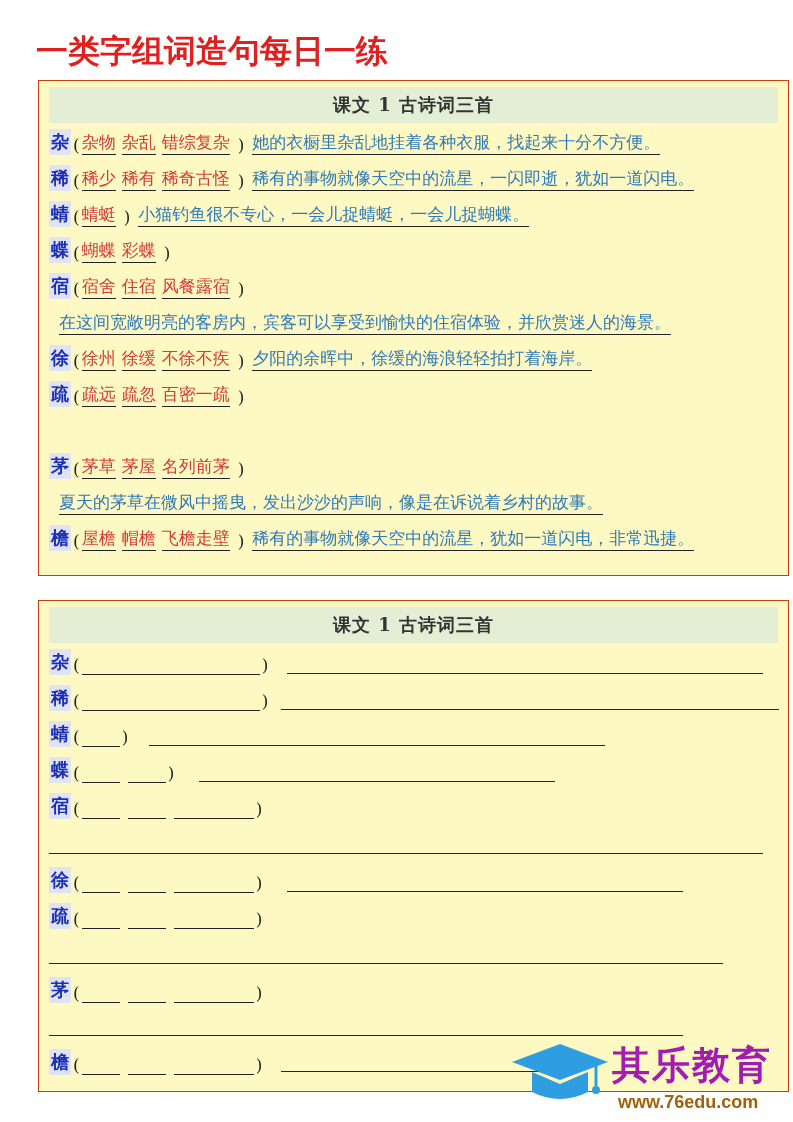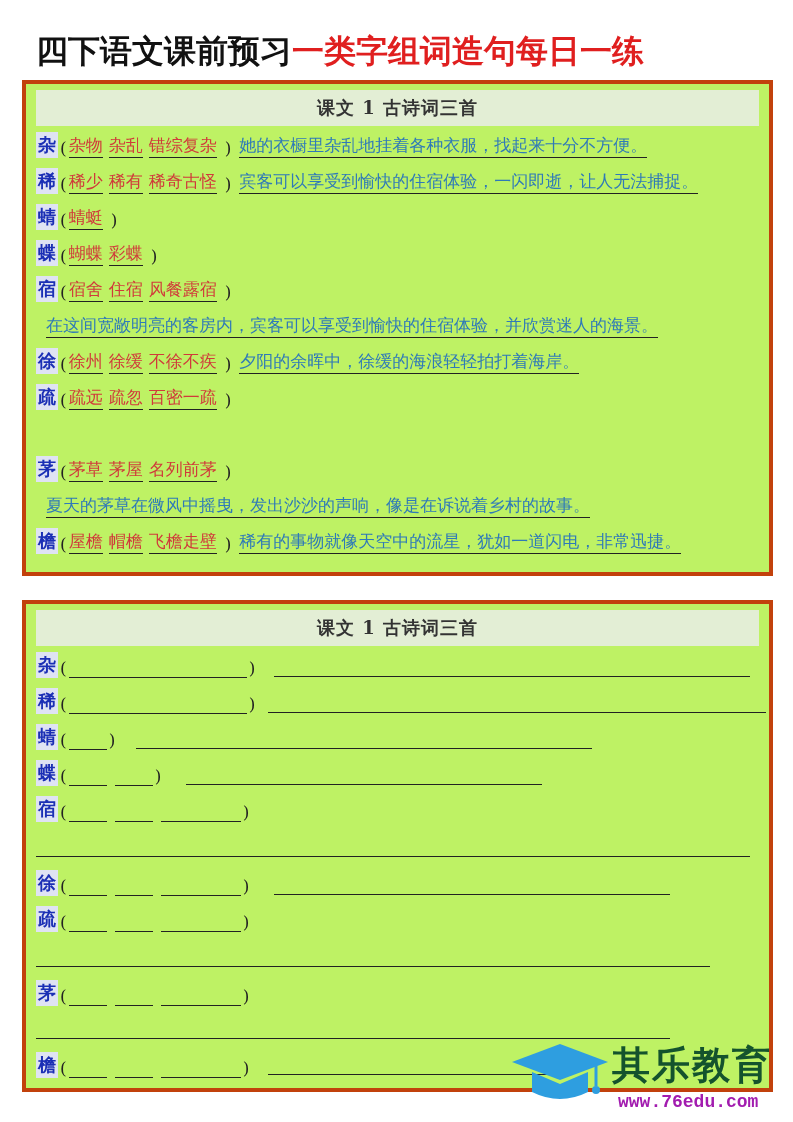--- a/index.html
+++ b/index.html
@@ -2,47 +2,46 @@
 <html><head>
 <meta charset="utf-8">
 <style>
   html, body { margin:0; padding:0; background:#fff; }
   body { width:793px; height:1122px; position:relative; overflow:hidden;
          font-family:"DejaVu Serif", serif; }
   .title { position:absolute; left:36px; top:26px; height:48px; display:flex; align-items:flex-end;
            font-family:"DejaVu Sans", sans-serif; font-weight:bold; font-size:32px; letter-spacing:0px; }
   .title .black { color:#111; }
   .title .red { color:#e01f1f; }
-  .panel { position:absolute; left:22px; width:751px; border:4px solid #c2410c; background:#bef264; box-sizing:border-box; }
+  .panel { position:absolute; left:38px; width:751px; border:1px solid #c2410c; background:#fef9c3; box-sizing:border-box; }
   .panel.p1 { top:80px; height:496px; }
   .panel.p2 { top:600px; height:492px; }
   .phead { position:absolute; left:10px; right:10px; top:6px; height:36px; background:#e3eed5;
            display:flex; align-items:center; justify-content:center;
            font-size:18px; font-weight:bold; color:#333; letter-spacing:1px; }
   .row { position:absolute; left:10px; height:30px; display:flex; align-items:flex-end; font-size:17px; white-space:nowrap; }
   .char { display:inline-block; background:#dfe3f3; color:#1b2fb5; font-weight:bold; padding:0 2px; font-size:18px; line-height:26px; }
   .paren { color:#222; margin:0 2px; }
   .word { color:#d03a3a; border-bottom:1.5px solid #222; margin-right:6px; line-height:24px; }
   .word:last-of-type { margin-right:0; }
   .sent { color:#2f7ab8; border-bottom:1.5px solid #222; line-height:24px; margin-left:6px; }
   .sent.full { margin-left:10px; }
   .blank { display:inline-block; border-bottom:1.5px solid #222; height:20px; margin-right:8px; }
   .blank.last { margin-right:0; }
   .line { position:absolute; border-bottom:1.5px solid #222; height:0; }
   .logo { position:absolute; left:510px; top:1040px; width:283px; height:82px; }
   .logo .name { position:absolute; left:102px; top:0px; font-family:Liberation Serif, serif; font-weight:bold;
-                font-size:38px; color:#14532d; letter-spacing:2px; }
-  .logo .url { position:absolute; left:108px; top:52px; font-family:Liberation Mono, monospace; font-weight:bold;
-               font-size:18px; color:#a21caf; }
+                font-size:38px; color:#a21caf; letter-spacing:2px; }
+  .logo .url { position:absolute; left:108px; top:52px; font-family:Liberation Sans, sans-serif; font-weight:bold;
+               font-size:18px; color:#a16207; }
 </style>
 </head>
 <body>
 
 <div class="title">
-  <span class="black">四下语文课前预习</span>
     <span class="red">一类字组词造句每日一练</span>
 </div>
 
 <div class="panel p1">
   <div class="phead">课文 1 古诗词三首</div>
 
   <div class="row" style="top:44px;">
     <span class="char">杂</span>
     <span class="paren">(</span>
     <span class="word">杂物</span>
@@ -52,28 +51,29 @@
     <span class="sent">她的衣橱里杂乱地挂着各种衣服，找起来十分不方便。</span>
   </div>
 
   <div class="row" style="top:80px;">
     <span class="char">稀</span>
     <span class="paren">(</span>
     <span class="word">稀少</span>
     <span class="word">稀有</span>
     <span class="word">稀奇古怪</span>
     <span class="paren">)</span>
-    <span class="sent">宾客可以享受到愉快的住宿体验，一闪即逝，让人无法捕捉。</span>
+    <span class="sent">稀有的事物就像天空中的流星，一闪即逝，犹如一道闪电。</span>
   </div>
 
   <div class="row" style="top:116px;">
     <span class="char">蜻</span>
     <span class="paren">(</span>
     <span class="word">蜻蜓</span>
     <span class="paren">)</span>
+    <span class="sent">小猫钓鱼很不专心，一会儿捉蜻蜓，一会儿捉蝴蝶。</span>
   </div>
 
   <div class="row" style="top:152px;">
     <span class="char">蝶</span>
     <span class="paren">(</span>
     <span class="word">蝴蝶</span>
     <span class="word">彩蝶</span>
     <span class="paren">)</span>
   </div>
 

